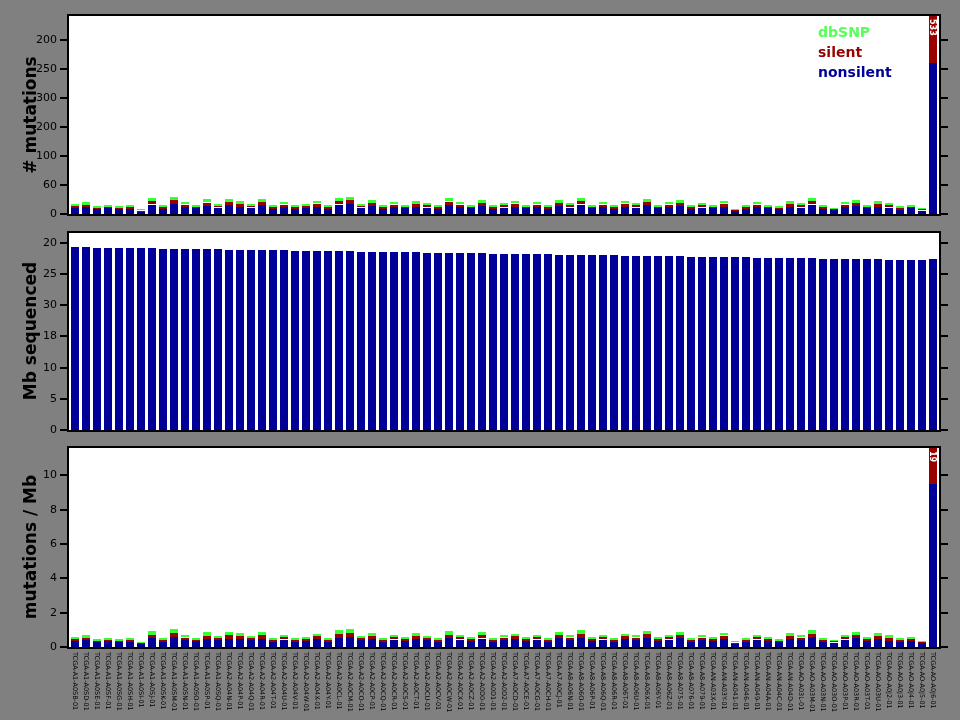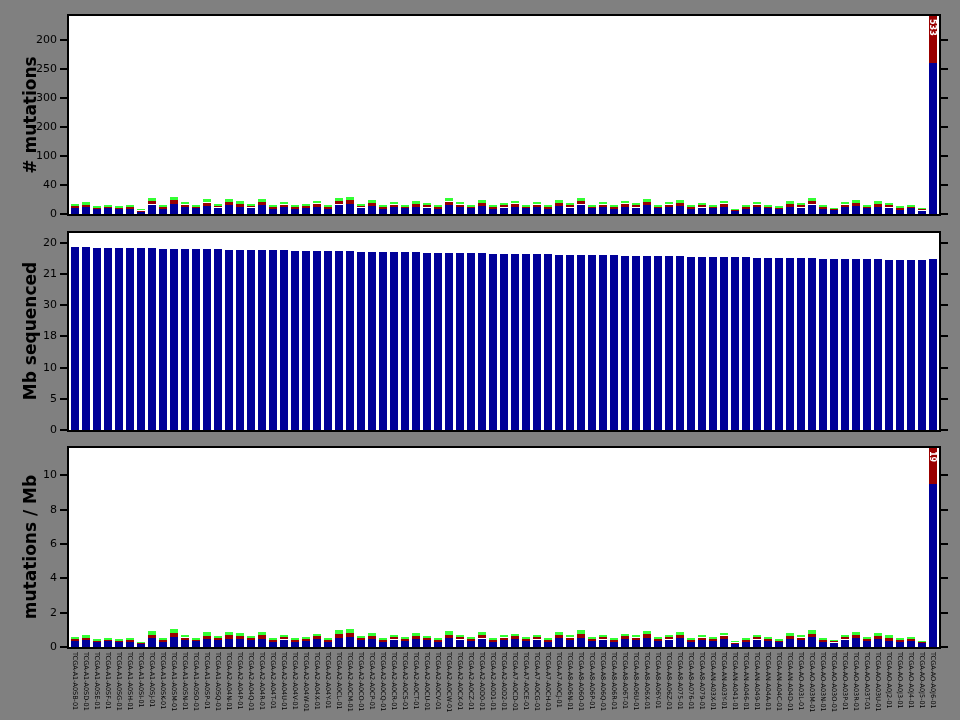--- a/index.html
+++ b/index.html
@@ -29,27 +29,32 @@
 <div id="screen">
 
   <div class="panel" id="p1"></div>
   <div class="panel" id="p2"></div>
   <div class="panel" id="p3"></div>
 
   <div class="ylab" style="top:105px;"># mutations</div>
   <div class="ylab" style="top:321px;">Mb sequenced</div>
   <div class="ylab" style="top:537px;">mutations / Mb</div>
 
+  <div id="legend">
+    <div class="legrow" style="color: rgb(85, 255, 85);">dbSNP</div>
+    <div class="legrow" style="color: rgb(153, 0, 0);">silent</div>
+    <div class="legrow" style="color: rgb(0, 0, 153);">nonsilent</div>
+  </div>
 
 <div class="ytick" style="left: 60px; top: 213px;"></div>
     <div class="ytick" style="left: 941px; top: 213px;"></div>
     <div class="ytl" style="left: 29px; top: 207px;">0</div>
     <div class="ytick" style="left: 60px; top: 184px;"></div>
     <div class="ytick" style="left: 941px; top: 184px;"></div>
-    <div class="ytl" style="left: 29px; top: 178px;">40</div>
+    <div class="ytl" style="left: 29px; top: 178px;">60</div>
     <div class="ytick" style="left: 60px; top: 155px;"></div>
     <div class="ytick" style="left: 941px; top: 155px;"></div>
     <div class="ytl" style="left: 29px; top: 149px;">100</div>
     <div class="ytick" style="left: 60px; top: 126px;"></div>
     <div class="ytick" style="left: 941px; top: 126px;"></div>
     <div class="ytl" style="left: 29px; top: 120px;">200</div>
     <div class="ytick" style="left: 60px; top: 97px;"></div>
     <div class="ytick" style="left: 941px; top: 97px;"></div>
     <div class="ytl" style="left: 29px; top: 91px;">300</div>
     <div class="ytick" style="left: 60px; top: 68px;"></div>
@@ -305,21 +310,21 @@
     <div class="ytick" style="left: 941px; top: 367px;"></div>
     <div class="ytl" style="left: 29px; top: 361px;">10</div>
     <div class="ytick" style="left: 60px; top: 335px;"></div>
     <div class="ytick" style="left: 941px; top: 335px;"></div>
     <div class="ytl" style="left: 29px; top: 329px;">18</div>
     <div class="ytick" style="left: 60px; top: 304px;"></div>
     <div class="ytick" style="left: 941px; top: 304px;"></div>
     <div class="ytl" style="left: 29px; top: 298px;">30</div>
     <div class="ytick" style="left: 60px; top: 273px;"></div>
     <div class="ytick" style="left: 941px; top: 273px;"></div>
-    <div class="ytl" style="left: 29px; top: 267px;">21</div>
+    <div class="ytl" style="left: 29px; top: 267px;">25</div>
     <div class="ytick" style="left: 60px; top: 242px;"></div>
     <div class="ytick" style="left: 941px; top: 242px;"></div>
     <div class="ytl" style="left: 29px; top: 236px;">20</div>
     <div class="seg" style="left: 71px; top: 247px; width: 8px; height: 183px; background: rgb(0, 0, 153);"></div>
     <div class="seg" style="left: 82px; top: 247px; width: 8px; height: 183px; background: rgb(0, 0, 153);"></div>
     <div class="seg" style="left: 93px; top: 248px; width: 8px; height: 182px; background: rgb(0, 0, 153);"></div>
     <div class="seg" style="left: 104px; top: 248px; width: 8px; height: 182px; background: rgb(0, 0, 153);"></div>
     <div class="seg" style="left: 115px; top: 248px; width: 8px; height: 182px; background: rgb(0, 0, 153);"></div>
     <div class="seg" style="left: 126px; top: 248px; width: 8px; height: 182px; background: rgb(0, 0, 153);"></div>
     <div class="seg" style="left: 137px; top: 248px; width: 8px; height: 182px; background: rgb(0, 0, 153);"></div>

